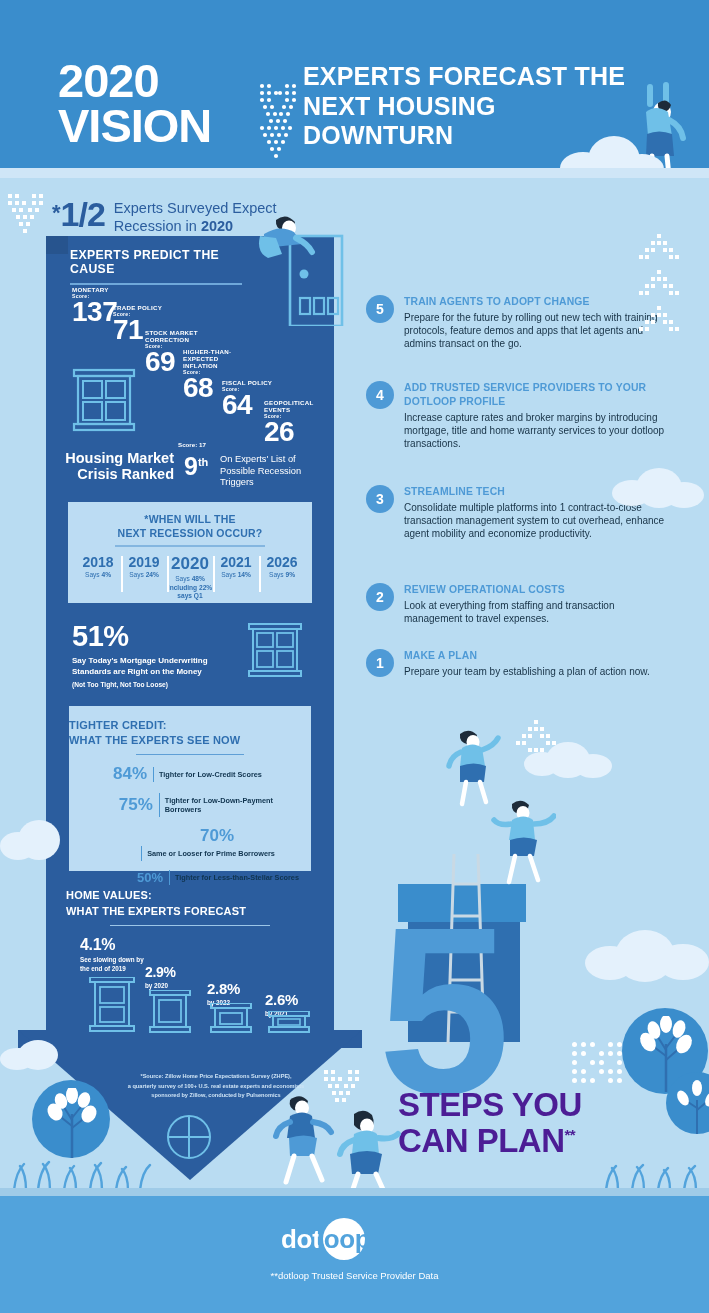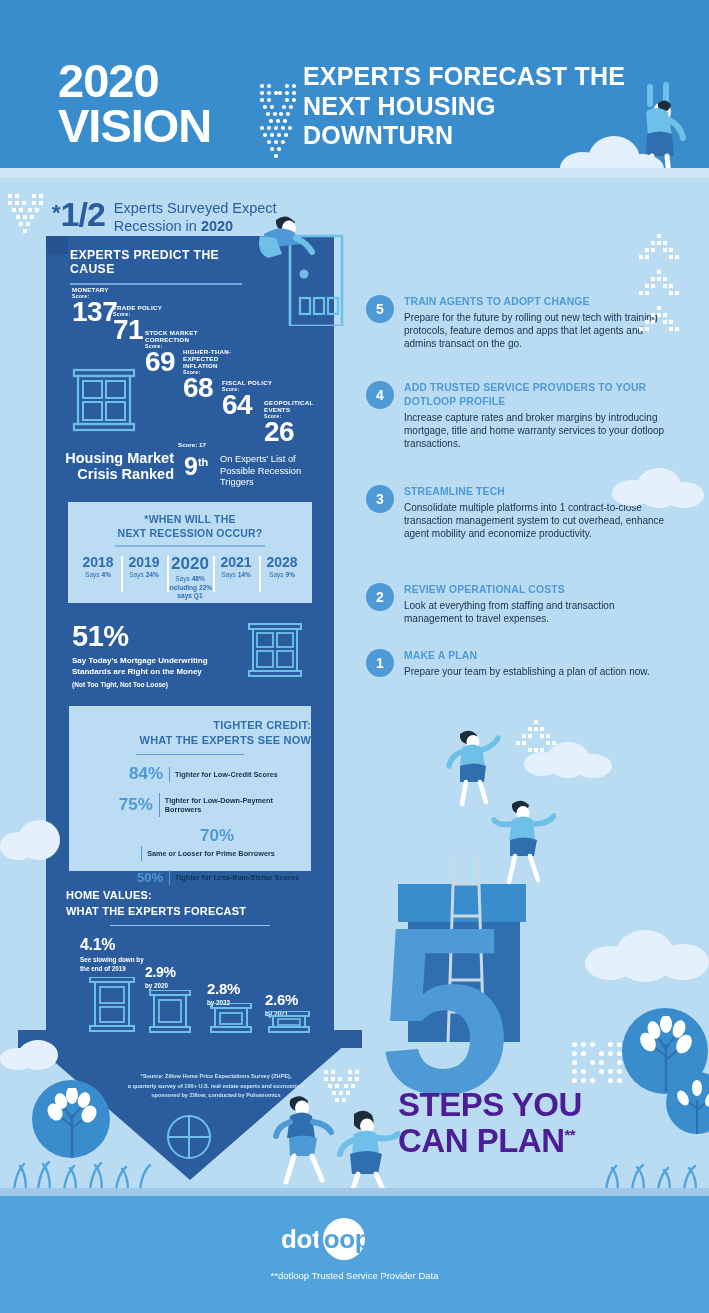--- a/index.html
+++ b/index.html
@@ -103,21 +103,21 @@
   .block51 { position:absolute; left:72px; top:620px; width:230px; color:#fff; }
   .b51-num { font-size:29px; font-weight:bold; letter-spacing:-0.5px; }
   .b51-l1 { font-size:8px; font-weight:bold; line-height:1.35; margin-top:3px; width:168px; }
   .b51-l2 { font-size:6.6px; font-weight:bold; margin-top:3px; }
 
   
   .credit-box {
     position:absolute; left:66px; top:706px; width:248px; height:165px;
     background:#bcdcf3; border-left:3px solid #2b5d9e; border-right:3px solid #2b5d9e;
   }
-  .credit-title { color:#2f6fb0; font-weight:bold; font-size:11px; text-align:right; margin-top:12px; line-height:1.4; letter-spacing:0.2px;}
+  .credit-title { color:#2f6fb0; font-weight:bold; font-size:11px; text-align:left; margin-top:12px; line-height:1.4; letter-spacing:0.2px;}
   .credit-rule { width:108px; height:1.3px; background:#5f9fd6; margin:5px auto 0 auto; }
   .credit-row { display:flex; align-items:center; margin-top:9px; padding-left:12px; }
   .credit-pct { color:#4e9ad6; font-weight:bold; font-size:17px; text-align:right; width:58px; }
   .credit-pct.sm { font-size:13px; }
   .credit-lbl {
     color:#10344f; font-size:7.3px; font-weight:bold; margin-left:6px;
     border-left:1.6px solid #4e9ad6; padding-left:5px; padding-top:3px; padding-bottom:3px;
   }
 
   
@@ -385,21 +385,21 @@
       </div>
       <div class="ry big">
         <div class="yr">2020</div>
         <div class="sub"><span>Says </span><b>48%</b><br><b>Including 22% says Q1</b></div>
       </div>
       <div class="ry">
         <div class="yr">2021</div>
         <div class="sub"><span>Says </span><b>14%</b></div>
       </div>
       <div class="ry">
-        <div class="yr">2028</div>
+        <div class="yr">2026</div>
         <div class="sub"><span>Says </span><b>9%</b></div>
       </div>
     </div>
   </div>
 
   <div class="block51">
     <div class="b51-num">51%</div>
     <div class="b51-l1">Say Today's Mortgage Underwriting Standards are Right on the Money</div>
     <div class="b51-l2">(Not Too Tight, Not Too Loose)</div>
   </div>
@@ -412,21 +412,21 @@
     <rect x="31" y="29" width="16" height="16" fill="none" stroke="#6fc0e8" stroke-width="1.8"></rect>
     <rect x="3" y="49" width="52" height="5" fill="none" stroke="#6fc0e8" stroke-width="2"></rect>
   </svg>
 
   <div class="credit-box">
     <div class="credit-title">
       <span>TIGHTER CREDIT:</span><br>
       <span>WHAT THE EXPERTS SEE NOW</span>
     </div>
     <div class="credit-rule"></div>
-    <div class="credit-row" style="padding-left:36px;">
+    <div class="credit-row" style="padding-left:20px;">
       <div class="credit-pct">84%</div>
       <div class="credit-lbl">Tighter for Low-Credit Scores</div>
     </div>
     <div class="credit-row" style="padding-left:26px;">
       <div class="credit-pct">75%</div>
       <div class="credit-lbl">Tighter for Low-Down-Payment Borrowers</div>
     </div>
     <div class="credit-row" style="padding-left:30px;flex-direction:column;">
       <div class="credit-pct">70%</div>
       <div class="credit-lbl">Same or Looser for Prime Borrowers</div>

